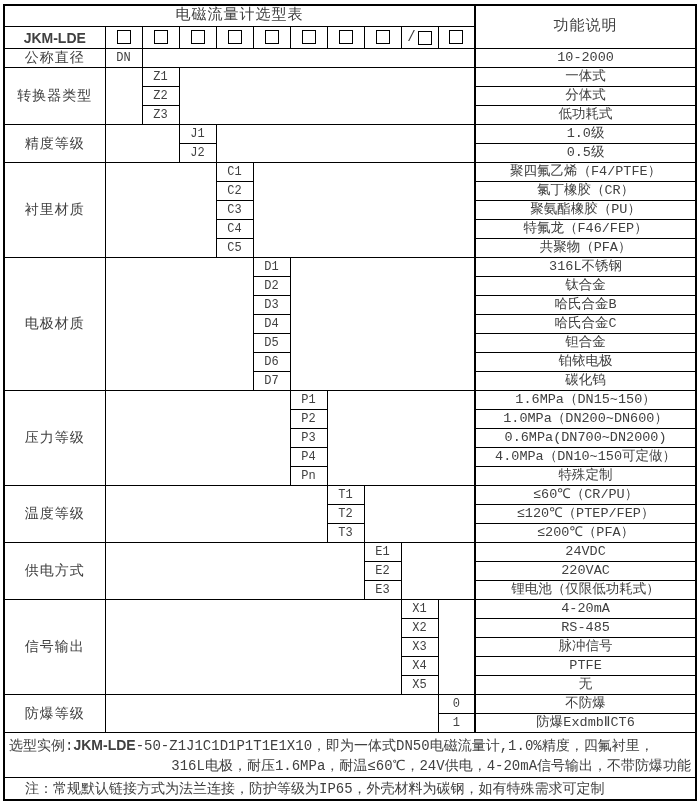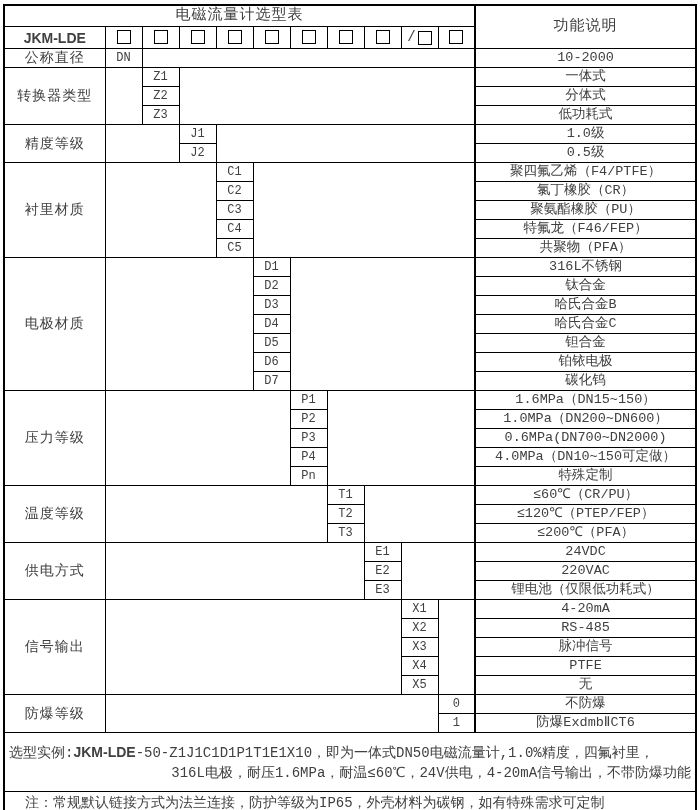--- a/index.html
+++ b/index.html
@@ -71,21 +71,21 @@
     display: inline-block;
     margin-right: 2px;
     font-size: 14px;
   }
   td.foot {
     text-align: left;
     white-space: normal;
     font-size: 14px;
     line-height: 20px;
   }
-  td.example { height: 42px; padding: 8px 4px; }
+  td.example { height: 42px; padding: 1px 4px; }
   td.note { height: 21px; padding: 0 20px; }
   .ex-line1 { text-align: left; }
   .ex-line2 { text-align: right; }
   .brand-inline {
     font-family: "Liberation Sans", "DejaVu Sans", sans-serif;
     font-weight: 700;
   }
 </style>
 </head>
 <body>

